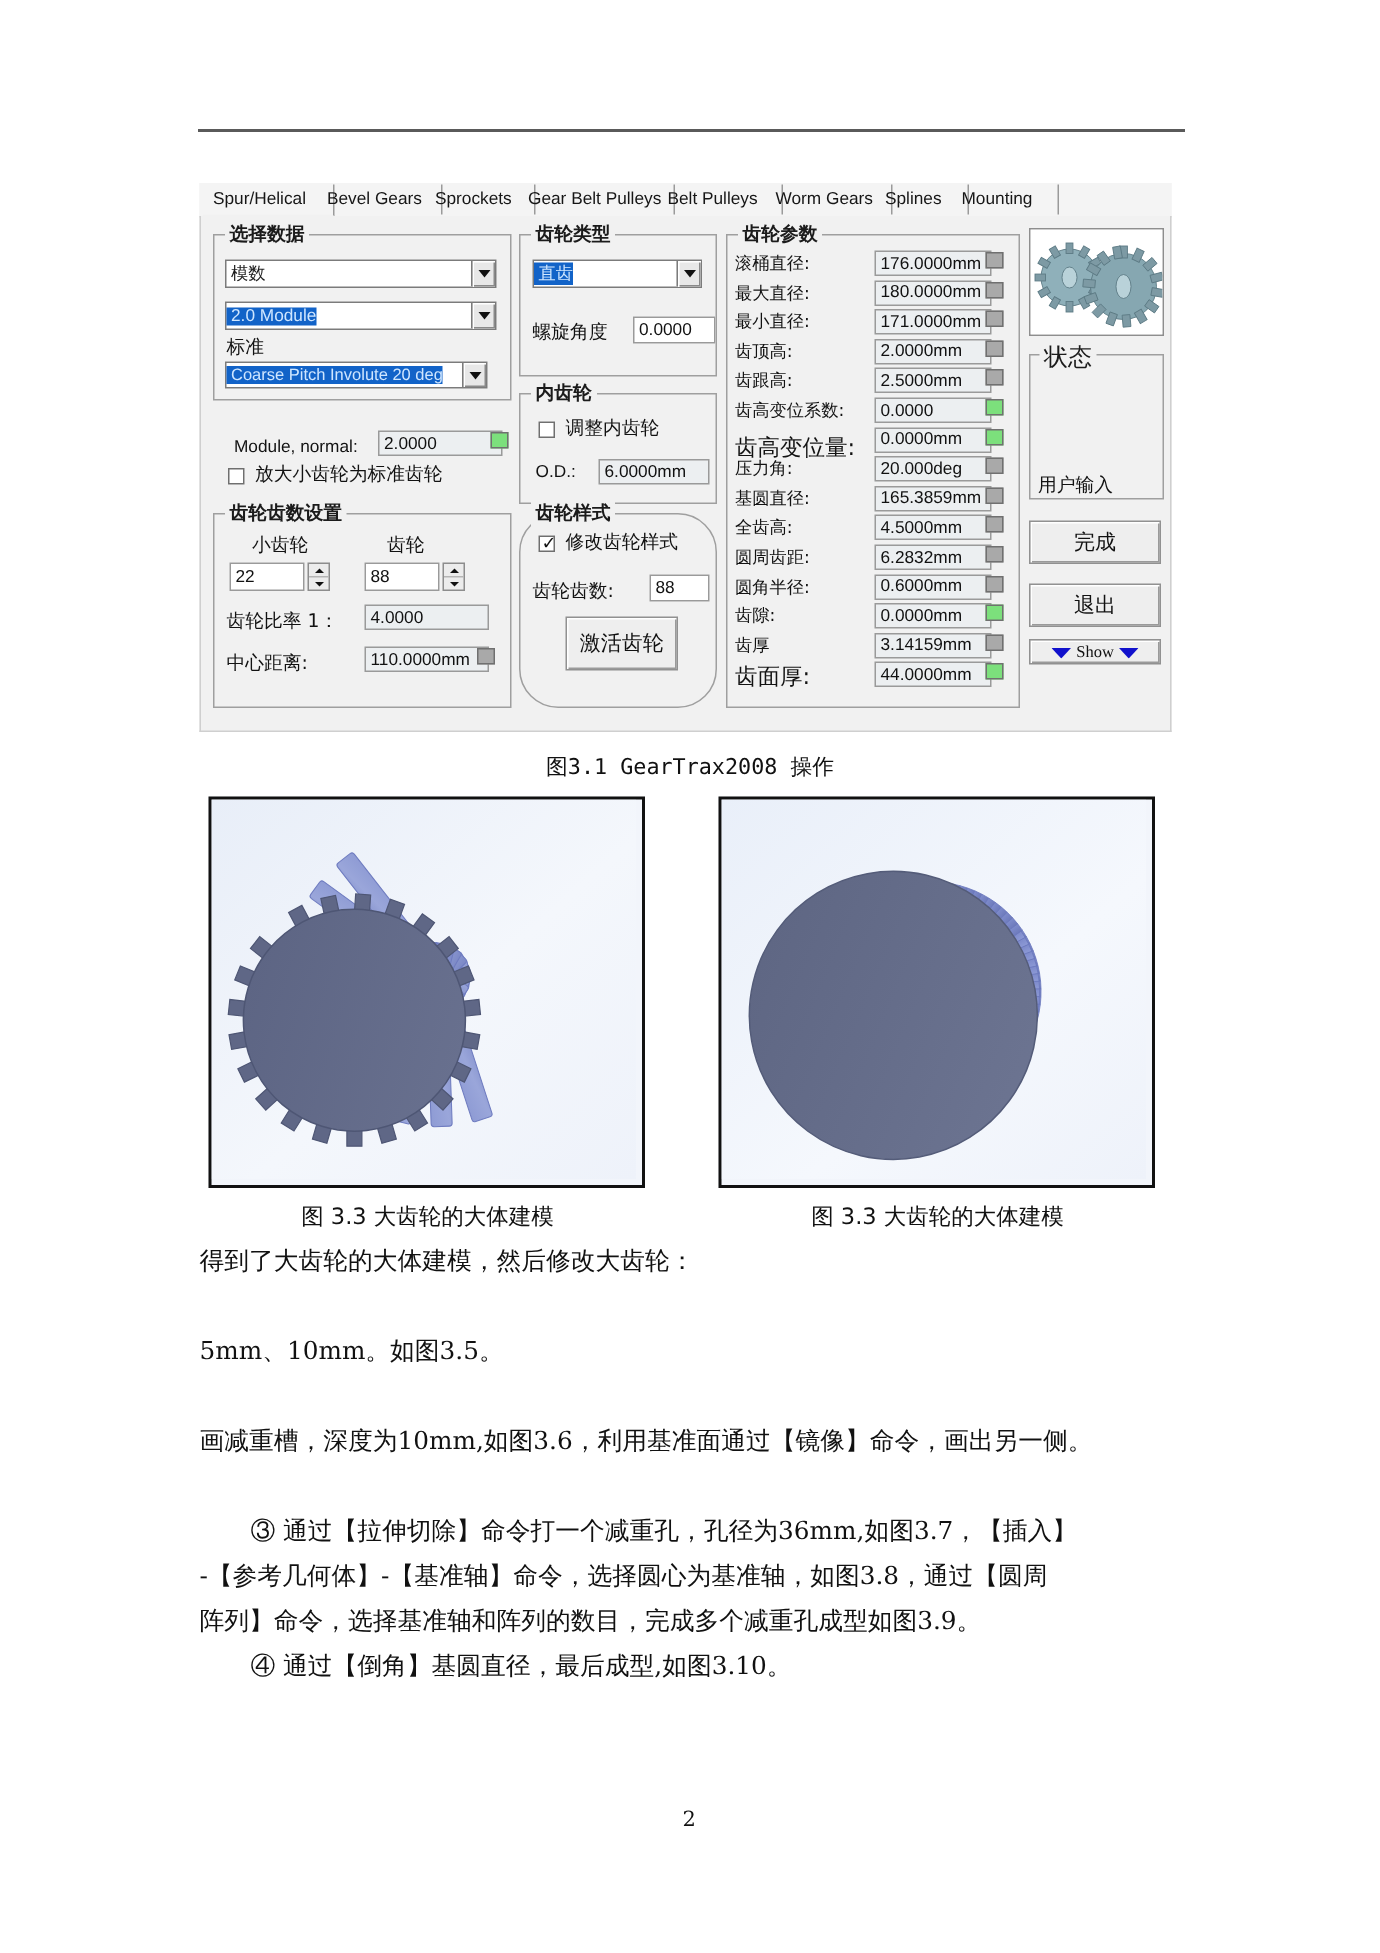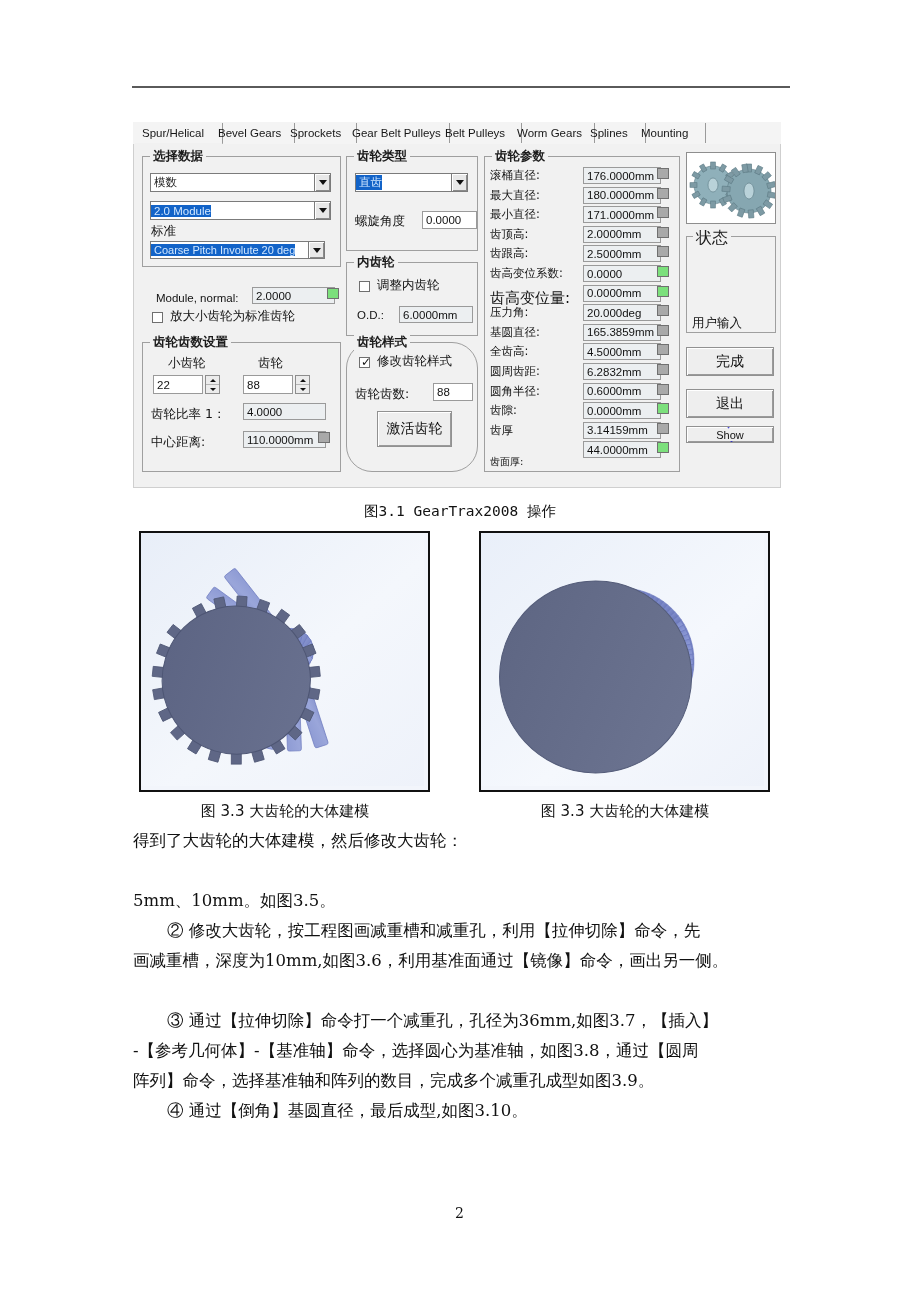--- a/index.html
+++ b/index.html
@@ -79,21 +79,21 @@
     border-right:3px solid transparent;border-bottom:3px solid #111;}
   .tri-d-s{width:0;height:0;border-left:3px solid transparent;
     border-right:3px solid transparent;border-top:3px solid #111;}
 
   
   .btn{position:absolute;background:#eeeeee;border:1px solid #919191;
     box-shadow:inset 1px 1px 0 #ffffff, inset -1px -1px 0 #9a9a9a;
     box-sizing:border-box;display:flex;align-items:center;
     justify-content:center;font-size:14px;color:#111;
     font-family:"DejaVu Sans",sans-serif;}
-  .btn.small{font-size:11px;font-family:Liberation Sans, sans-serif;flex-direction:column;}
+  .btn.small{font-size:11px;font-family:Liberation Serif, serif;}
 
   
   .preview{position:absolute;background:#ffffff;border:1px solid #8e8e8e;
     overflow:hidden;}
   .statusbox{position:absolute;border:1px solid #9f9f9f;background:#f1f1f1;}
 
   
   .caption{position:absolute;text-align:center;font-size:15px;
     font-family:"DejaVu Sans",sans-serif;color:#111;white-space:nowrap;}
   .caption.mono{font-family:"DejaVu Sans Mono",monospace;font-size:14.5px;}
@@ -311,21 +311,21 @@
             <span class="lbl" style="left: 5px; top: 246.2px; font-size: 11.5px;">齿隙:</span>
             <div class="field" style="left: 98px; top: 245.2px; width: 78px; height: 17px;">
               <span>0.0000mm</span>
             </div>
             <span class="sw gr" style="left: 172px; top: 246.2px;"></span>
             <span class="lbl" style="left: 5px; top: 265.8px; font-size: 11.5px;">齿厚</span>
             <div class="field" style="left: 98px; top: 264.8px; width: 78px; height: 17px;">
               <span>3.14159mm</span>
             </div>
             <span class="sw g" style="left: 172px; top: 265.8px;"></span>
-            <span class="lbl" style="left: 5px; top: 285.4px; font-size: 10px; margin-top: 13px;">齿面厚:</span>
+            <span class="lbl" style="left: 5px; top: 285.4px; font-size: 15px;">齿面厚:</span>
             <div class="field" style="left: 98px; top: 284.4px; width: 78px; height: 17px;">
               <span>44.0000mm</span>
             </div>
             <span class="sw gr" style="left: 172px; top: 285.4px;"></span>
           </div>
       </div>
 
       <div class="preview" style="left:552px;top:8px;width:88px;height:70px;">
         <svg width="88" height="70" viewBox="0 0 88 70">
           <rect width="88" height="70" fill="#ffffff"></rect>
@@ -588,21 +588,20 @@
 
       <g id="rimlines" stroke="#9aa6dd" stroke-width="1"></g>
     </svg>
   </div>
 
   <div class="caption" style="left:140px;top:802px;width:290px;">图 3.3 大齿轮的大体建模</div>
   <div class="caption" style="left:480px;top:802px;width:290px;">图 3.3 大齿轮的大体建模</div>
 
   <div class="para" style="left:133px;top:826px;">得到了大齿轮的大体建模，然后修改大齿轮：</div>
   <div class="para" style="left:133px;top:886px;">5mm、10mm。如图3.5。</div>
-  <div class="para" style="left:167px;top:916px;">② 修改大齿轮，按工程图画减重槽和减重孔，利用【拉伸切除】命令，先</div>
   <div class="para" style="left:133px;top:946px;">画减重槽，深度为10mm,如图3.6，利用基准面通过【镜像】命令，画出另一侧。</div>
   <div class="para" style="left:167px;top:1006px;">③ 通过【拉伸切除】命令打一个减重孔，孔径为36mm,如图3.7，【插入】</div>
   <div class="para" style="left:133px;top:1036px;">-【参考几何体】-【基准轴】命令，选择圆心为基准轴，如图3.8，通过【圆周</div>
   <div class="para" style="left:133px;top:1066px;">阵列】命令，选择基准轴和阵列的数目，完成多个减重孔成型如图3.9。</div>
   <div class="para" style="left:167px;top:1096px;">④ 通过【倒角】基圆直径，最后成型,如图3.10。</div>
 
   <div class="pagenum" style="left:455px;top:1205px;">2</div>
 
 </div>
 

